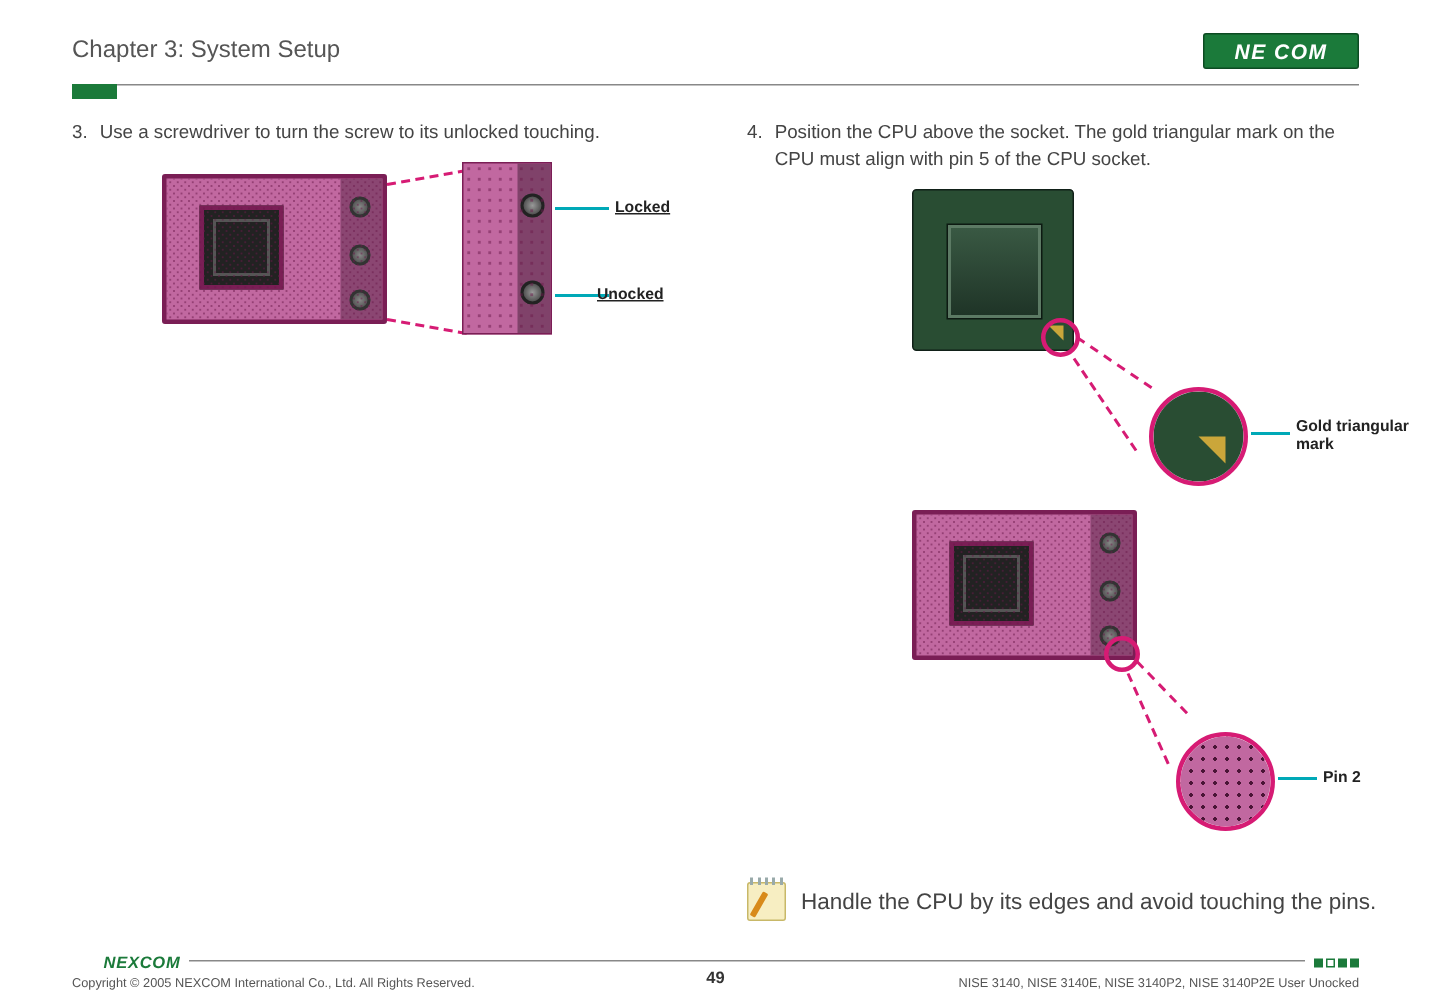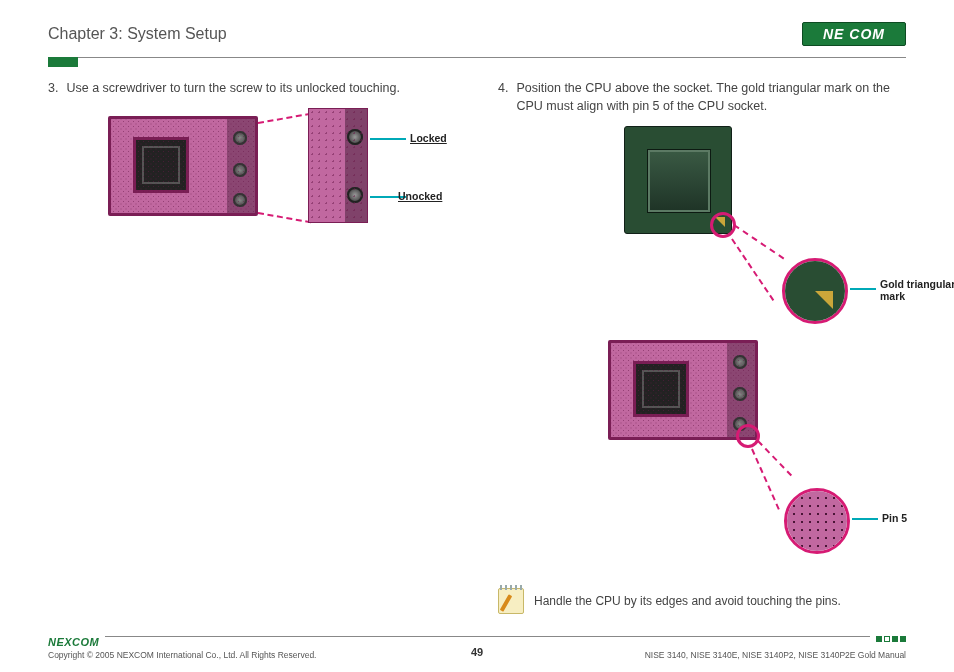--- a/index.html
+++ b/index.html
@@ -48,49 +48,49 @@
   .leader { position:absolute; height:2px; background:#00a9b7;}
   .leader.l1{ left:262px; top:22px; width:36px;}
   .leader.l2{ left:262px; top:80px; width:36px;}
   .lbl { position:absolute; font-size:10.5px; font-weight:700; color:#222;text-decoration:underline;}
   .lbl.l1{ left:302px; top:16px;}
   .lbl.l2{ left:290px; top:74px;}
 
   .dash { position:absolute; border-top:2px dashed #d61b74; transform-origin:left center;}
 
   
-  .fig-r1 { top:46px; left:76px; width:350px; height:200px;}
+  .fig-r1 { top:46px; left:60px; width:350px; height:200px;}
   .cpu { position:absolute; left:50px; top:0; width:108px; height:108px; background:#294d33; border-radius:3px; border:1px solid #112018;}
   .cpu .lid { position:absolute; left:22px; top:22px; width:64px; height:64px; background:linear-gradient(#3a5a44,#1e3326); border:1px solid #0d1a12; box-shadow:inset 0 0 0 2px #5c7a64;}
   .cpu .corner-mark{position:absolute;right:6px;bottom:6px;width:0;height:0;border-left:10px solid transparent;border-top:10px solid #caa63a;}
   .ring { position:absolute; border:3px solid #d61b74; border-radius:50%; background:transparent;}
   .ring.r-cpu{ left:136px; top:86px; width:26px; height:26px;}
 
   .zoom-circle { position:absolute; width:66px; height:66px; border:3px solid #d61b74; border-radius:50%; overflow:hidden; background:#fff;}
   .zc-cpu { left:208px; top:132px;}
   .zc-cpu .fill{position:absolute;inset:0;background:#294d33;}
   .zc-cpu .tri{position:absolute;left:30px;top:30px;width:0;height:0;border-left:18px solid transparent;border-top:18px solid #caa63a;}
 
   .lbl-r { position:absolute; font-size:10.5px; font-weight:700; color:#222; line-height:1.15;}
   .leader-r { position:absolute; height:2px; background:#00a9b7;}
 
   .fig-r2 { top:260px; left:60px; width:350px; height:220px;}
   .ring.r-sock{ left:178px; top:84px; width:24px; height:24px;}
   .zc-sock { left:226px; top:148px;}
   .zc-sock .fill{position:absolute;inset:0;background:#c168a0;}
   .zc-sock .dots{position:absolute;inset:0;background:radial-gradient(#4a1536 1.3px,transparent 1.3px) 3px 3px/8px 8px;}
 
-  .note { position:absolute; left:0; bottom:-2px; width:100%; display:flex; align-items:center; gap:10px; font-size:12px; color:#444;}
+  .note { position:absolute; left:0; bottom:-2px; width:100%; display:flex; align-items:center; gap:10px; font-size:15px; color:#444;}
   .note .icon { width:26px; height:26px; position:relative;}
   .note .icon .pad{position:absolute;inset:0;background:#f7eec2;border:1px solid #c8b868;border-radius:2px;}
   .note .icon .spiral{position:absolute;top:-3px;left:2px;right:2px;height:5px;background:repeating-linear-gradient(90deg,#9aa 0 2px,transparent 2px 5px);}
   .note .icon .pen{position:absolute;left:6px;top:6px;width:4px;height:18px;background:#d88a1a;transform:rotate(30deg);border-radius:1px;}
 
   .footer { position:absolute; left:48px; right:48px; bottom:12px;}
-  .footer-line { display:flex; gap:6px;}
+  .footer-line { display:flex; align-items:center; gap:6px;margin-left:21px;}
   .footer-line .flogo { font-family:Arial,sans-serif; font-weight:900; font-style:italic; font-size:11px; color:#1b7a3a; letter-spacing:.5px;}
   .footer-line .fline { flex:1; height:4px; border-top:1px solid #888; position:relative;}
   .footer-line .sq { display:flex; gap:2px;}
   .footer-line .sq span{width:6px;height:6px;background:#1b7a3a;display:inline-block;}
   .footer-line .sq span.gap{background:transparent;border:1px solid #1b7a3a;}
   .footer-sub { display:flex; justify-content:space-between; font-size:8.5px; color:#555; margin-top:2px;}
   .page-num { position:absolute; left:50%; transform:translateX(-50%); bottom:14px; font-size:11px; font-weight:700; color:#333;}
 </style>
 </head>
 <body>
@@ -170,21 +170,21 @@
             <div class="screw s3"></div>
         </div>
         <div class="ring r-sock"></div>
         <div class="dash" style="left:200px; top:100px; width:48px; transform:rotate(46deg);"></div>
         <div class="dash" style="left:194px; top:108px; width:66px; transform:rotate(66deg);"></div>
         <div class="zoom-circle zc-sock">
           <div class="fill"></div>
             <div class="dots"></div>
         </div>
         <div class="leader-r" style="left:294px; top:178px; width:26px;"></div>
-        <div class="lbl-r" style="left:324px; top:172px;">Pin 5</div>
+        <div class="lbl-r" style="left:324px; top:172px;">Pin 2</div>
       </div>
 
       <div class="note">
         <div class="icon">
           <div class="pad"></div>
             <div class="spiral"></div>
             <div class="pen"></div>
         </div>
         <span>Handle the CPU by its edges and avoid touching the pins.</span>
       </div>
@@ -198,18 +198,18 @@
       <span class="fline"></span>
       <span class="sq">
           <span></span>
           <span class="gap"></span>
           <span></span>
           <span></span>
         </span>
     </div>
     <div class="footer-sub">
       <span>Copyright © 2005 NEXCOM International Co., Ltd. All Rights Reserved.</span>
-      <span>NISE 3140, NISE 3140E, NISE 3140P2, NISE 3140P2E Gold Manual</span>
+      <span>NISE 3140, NISE 3140E, NISE 3140P2, NISE 3140P2E User Unocked</span>
     </div>
   </div>
   <div class="page-num">49</div>
 
 </div>
 
 </body></html>

